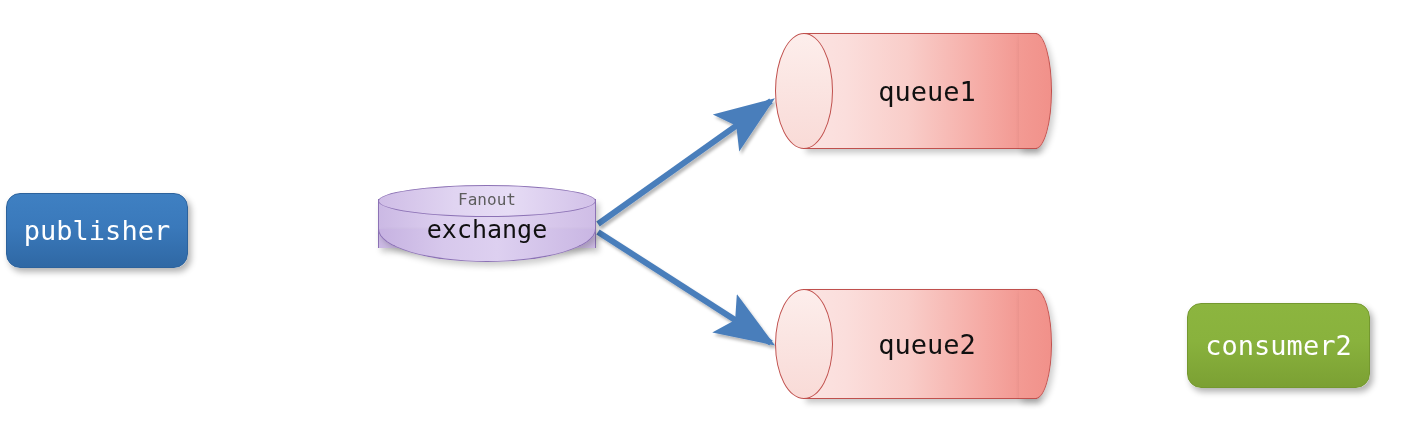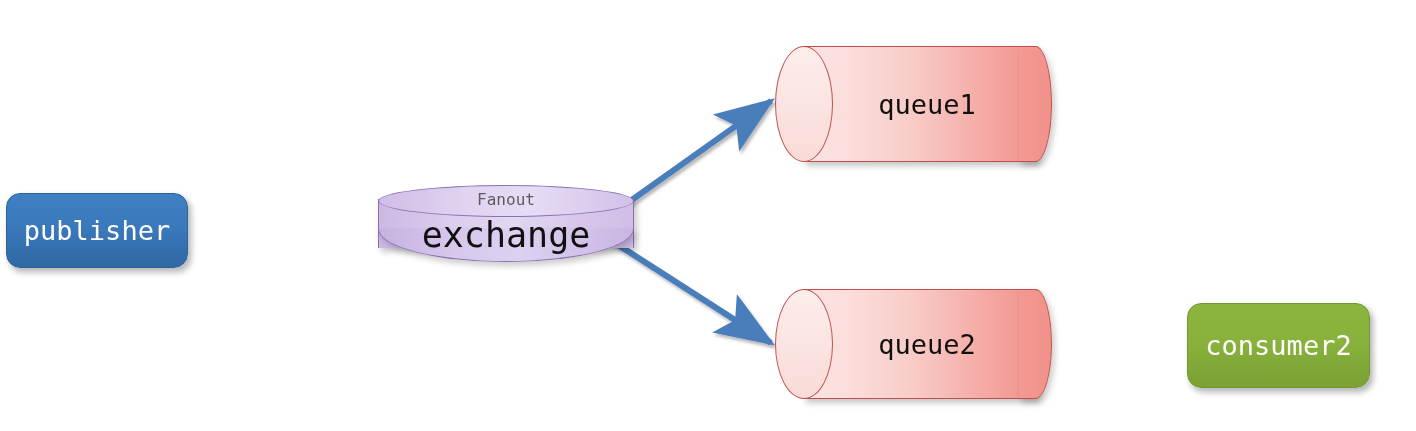--- a/index.html
+++ b/index.html
@@ -92,21 +92,21 @@
     font-size: 16px;
     color: #5d5d5d;
     white-space: nowrap;
   }
   .cyl-v .cyl-v-mainlabel {
     position: absolute;
     left: 0;
     right: 0;
     text-align: center;
     font-family: "DejaVu Sans Mono", "Liberation Mono", monospace;
-    font-size: 35px;
+    font-size: 25px;
     color: #101010;
     white-space: nowrap;
   }
 
   
   .cyl-h {
     position: absolute;
   }
   .cyl-h .cyl-h-body {
     position: absolute;
@@ -184,29 +184,29 @@
 
     <g filter="url(#edgeShadow)">
       <line x1="1050" y1="345" x2="1209" y2="345" stroke="#4a7ebb" stroke-width="5" marker-end="url(#arrowhead)"></line>
     </g>
   </svg>
 
   <div class="node-box box-publisher" style="left:6px; top:193px; width:182px; height:75px;">
     <span class="node-label">publisher</span>
   </div>
 
-  <div class="cyl-v" style="left:378px; top:185px; width:256px; height:78px;">
+  <div class="cyl-v" style="left:378px; top:185px; width:218px; height:78px;">
     <div class="cyl-v-body" style="top:14px; height:49px;"></div>
     <div class="cyl-v-bottom" style="top:44px; height:32px;"></div>
     <div class="cyl-v-top" style="height:30px;"></div>
     <div class="cyl-v-toplabel" style="top:5px;">Fanout</div>
     <div class="cyl-v-mainlabel" style="top:30px;">exchange</div>
   </div>
 
-  <div class="cyl-h" style="left:775px; top:46px; width:276px; height:116px;">
+  <div class="cyl-h" style="left:775px; top:33px; width:276px; height:116px;">
     <div class="cyl-h-body" style="left:28px; right:14px;"></div>
     <div class="cyl-h-right" style="left:244px; width:32px;"></div>
     <div class="cyl-h-left" style="width:56px;"></div>
     <div class="cyl-h-label" style="padding-left:28px;">queue1</div>
   </div>
 
   <div class="cyl-h" style="left:775px; top:289px; width:276px; height:110px;">
     <div class="cyl-h-body" style="left:28px; right:14px;"></div>
     <div class="cyl-h-right" style="left:244px; width:32px;"></div>
     <div class="cyl-h-left" style="width:56px;"></div>

